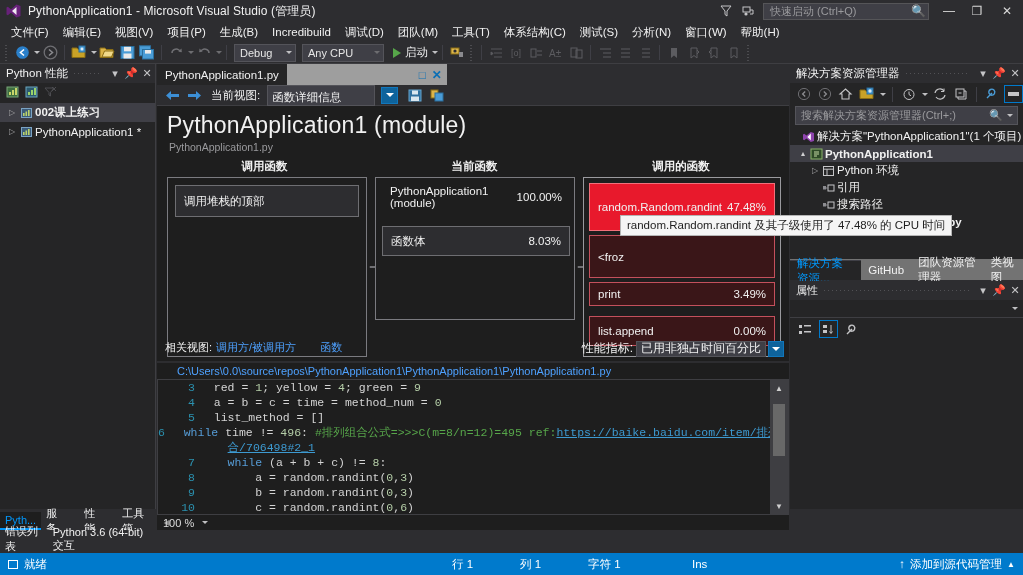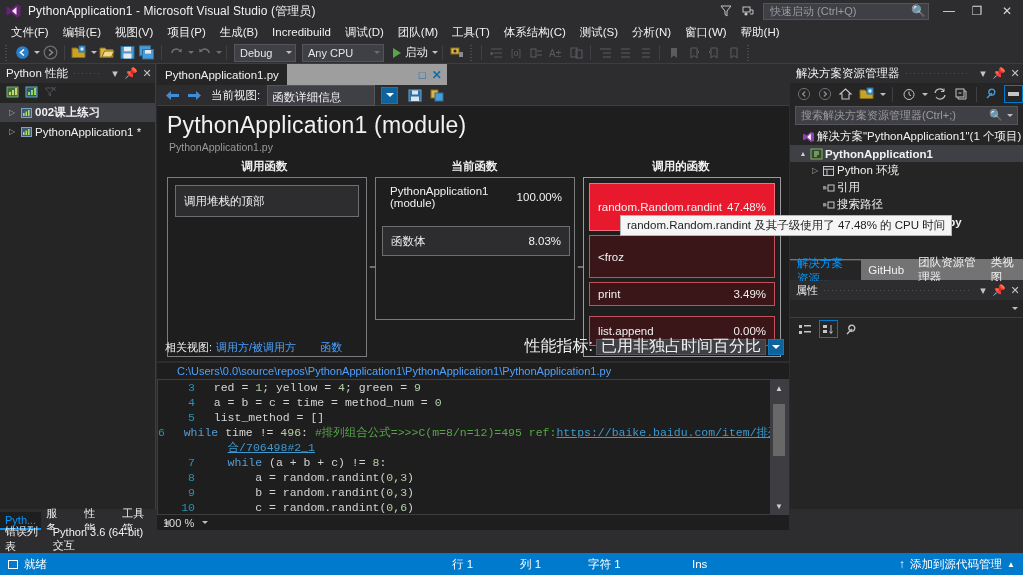--- a/index.html
+++ b/index.html
@@ -119,21 +119,21 @@
   }
   .nodebtn.plain { background:#2d2d30; border:1px solid #6e6e72; }
   .nodebtn.hot { background:#e8192c; border:1px solid #f2707b; }
   .nodebtn.dark { background:#3a1618; border:1px solid #c4505c; }
   .arrowmark { position:absolute; color:#8a8a8e; font-size:13px; }
   .relviews { position:absolute; left:0; bottom:6px; width:632px; height:16px;
               display:flex; align-items:center; padding-left:8px; font-size:11px; }
   .rv-label { color:#f1f1f1; }
   .rv-link { color:#4ea1ff; margin-left:4px; }
   .rv-link2 { color:#4ea1ff; margin-left:24px; }
-  .metric { position:absolute; right:5px; bottom:4px; display:flex; align-items:center; font-size:16px; }
+  .metric { position:absolute; right:5px; bottom:4px; display:flex; align-items:center; font-size:12px; }
   .metric .m-lab { color:#f1f1f1; margin-right:3px; }
   .metric .m-val { background:#3f3f46; border:1px solid #54545a; height:16px; display:flex;
                    align-items:center; padding:0 4px; color:#f1f1f1; }
 
   .tooltip {
     position:absolute; background:#f5f5f5; color:#1e1e1e; border:1px solid #b5b5b5;
     font-size:11.5px; padding:2px 6px; white-space:nowrap; z-index:40;
   }
 
   

